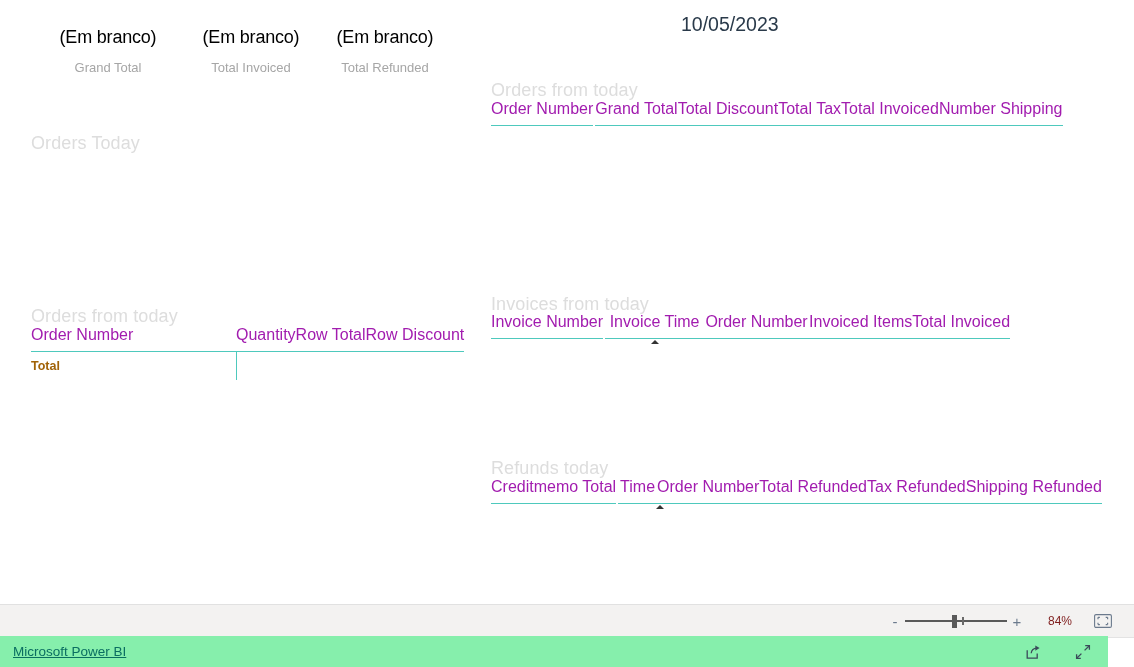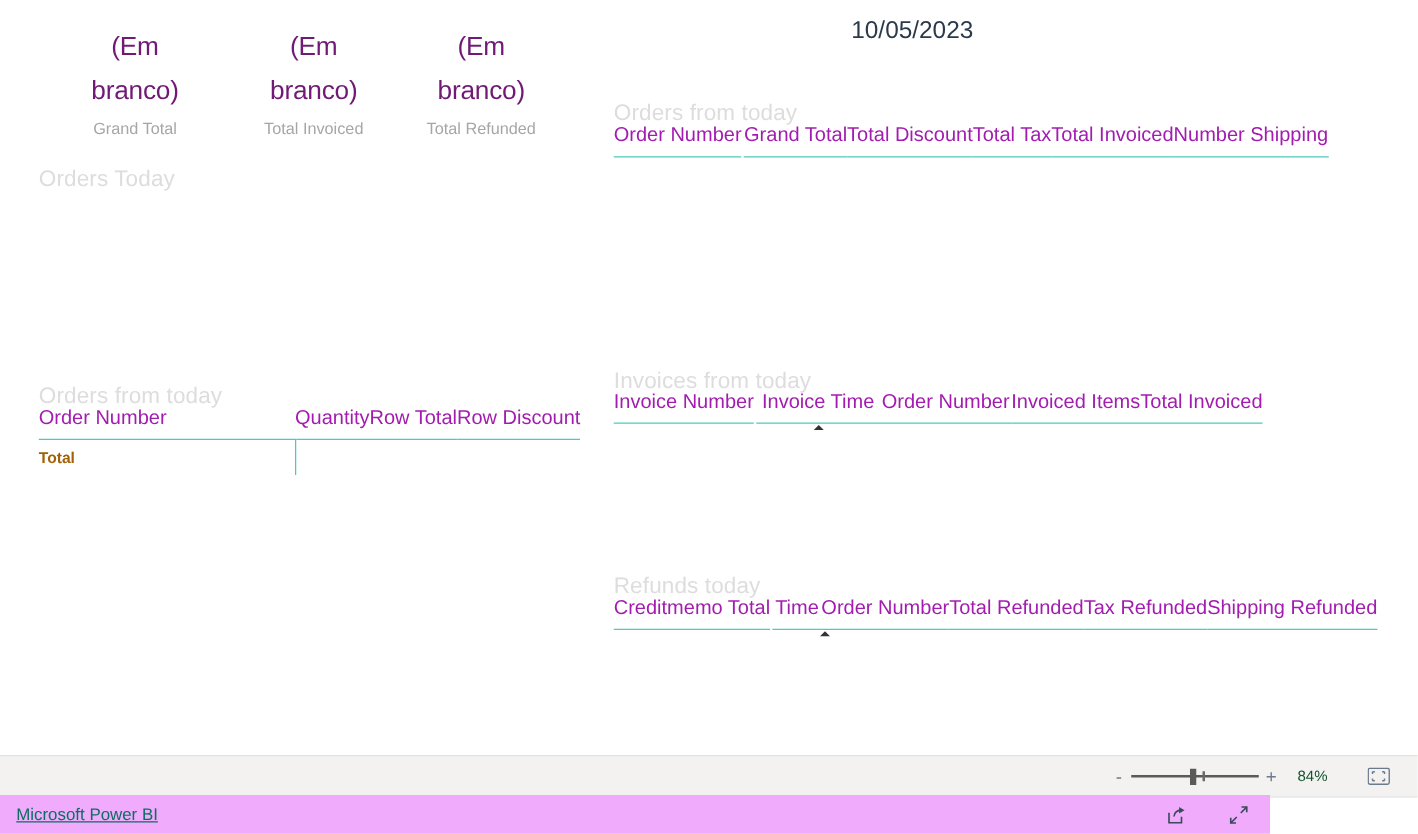--- a/index.html
+++ b/index.html
@@ -26,23 +26,23 @@
     height: 604px;
     background: #ffffff;
   }
 
   
   .kpi-card {
     position: absolute;
     text-align: center;
   }
   .kpi-value {
-    font-size: 21px;
+    font-size: 18px;
     line-height: 35px;
-    color: #701a75;
+    color: #000000;
     font-weight: 400;
     letter-spacing: -0.2px;
   }
   .kpi-label {
     font-size: 13px;
     color: #a6a6a6;
     margin-top: 5px;
     line-height: 16px;
   }
 
@@ -179,39 +179,40 @@
   #zoom-slider-tick {
     position: absolute;
     left: 57px;
     top: 3px;
     width: 1.5px;
     height: 8px;
     background: #6a6a6a;
   }
   #zoom-percent {
     font-size: 12px;
-    color: #14532d;
+    color: #7f1d1d;
     margin-left: 14px;
     width: 34px;
+    text-align: right;
   }
   #fit-page-icon {
     margin-left: 22px;
     margin-right: 22px;
     width: 18px;
     height: 14px;
     position: relative;
   }
 
   #footer-bar {
     position: absolute;
     left: 0;
     top: 636px;
-    width: 1016px;
+    width: 1108px;
     height: 31px;
-    background: #f0abfc;
+    background: #86efac;
     display: flex;
     align-items: center;
   }
   #powerbi-link {
     margin-left: 13px;
     font-size: 13.5px;
     color: #0a6e61;
     text-decoration: underline;
     cursor: pointer;
   }

